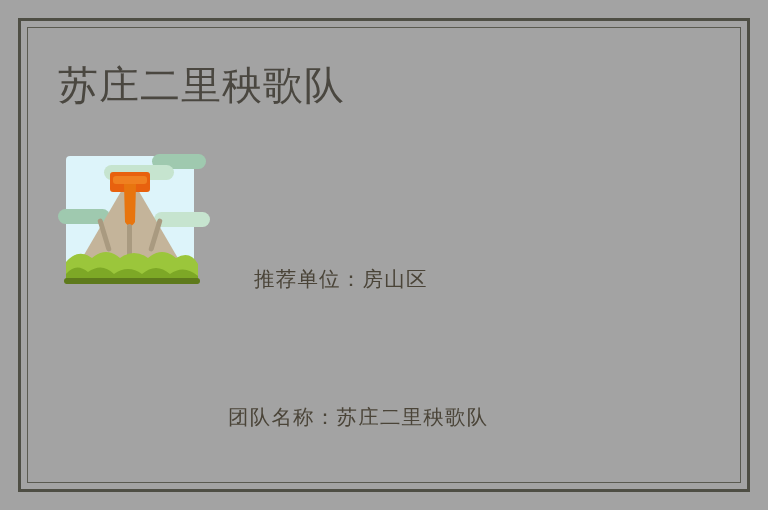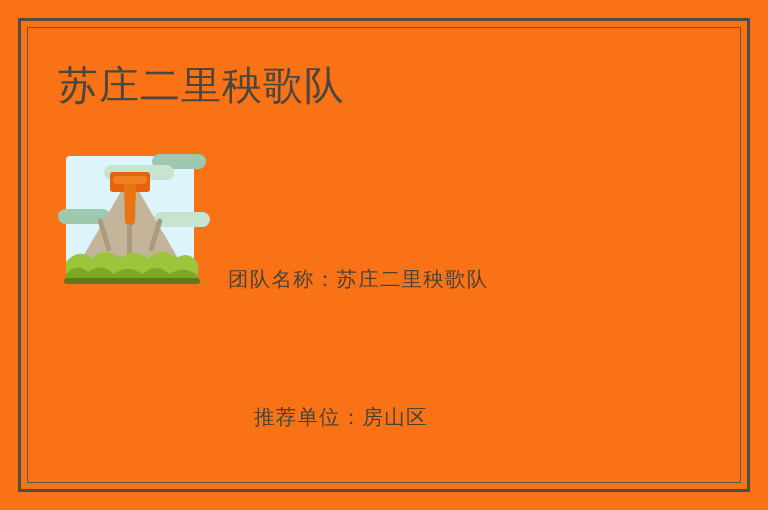--- a/index.html
+++ b/index.html
@@ -13,21 +13,21 @@
     background: #FDFDF4;
     font-family: "Liberation Sans", "DejaVu Sans", sans-serif;
     overflow: hidden;
   }
 
   
   #poster {
     position: relative;
     width: 768px;
     height: 510px;
-    background: #f97316;
+    background: #a3a3a3;
     box-sizing: border-box;
   }
 
   #frame-outer {
     position: absolute;
     left: 18px;
     top: 18px;
     right: 18px;
     bottom: 18px;
     border: 3px solid #4E4E44;
@@ -120,20 +120,20 @@
                Q104 96 118 108 Q132 100 140 114 L140 132 Z" fill="#9BC63B"></path>
 
       <path d="M8 134 L8 124 Q18 112 30 122 Q44 112 56 124 Q70 114 84 124
                Q98 112 112 124 Q126 114 140 126 L140 134 Z" fill="#7DA826"></path>
 
       <rect x="6" y="128" width="136" height="6" rx="3" fill="#5E7A1C"></rect>
     </svg>
   </div>
 
   <div id="info-block">
+    <span class="info-line indent-1">推荐单位：房山区</span>
     <span class="info-line">团队名称：苏庄二里秧歌队</span>
-    <span class="info-line indent-1">推荐单位：房山区</span>
     
     
     
   </div>
 
 </div>
 
 </body></html>

